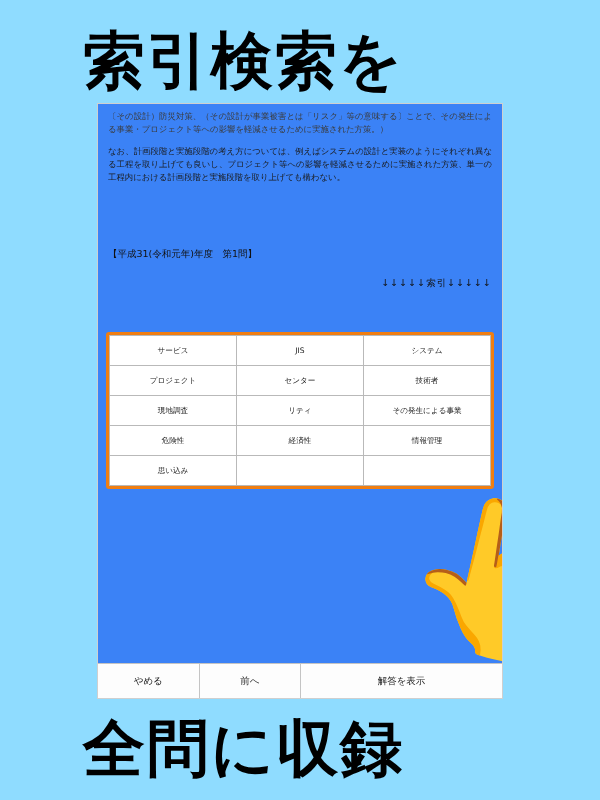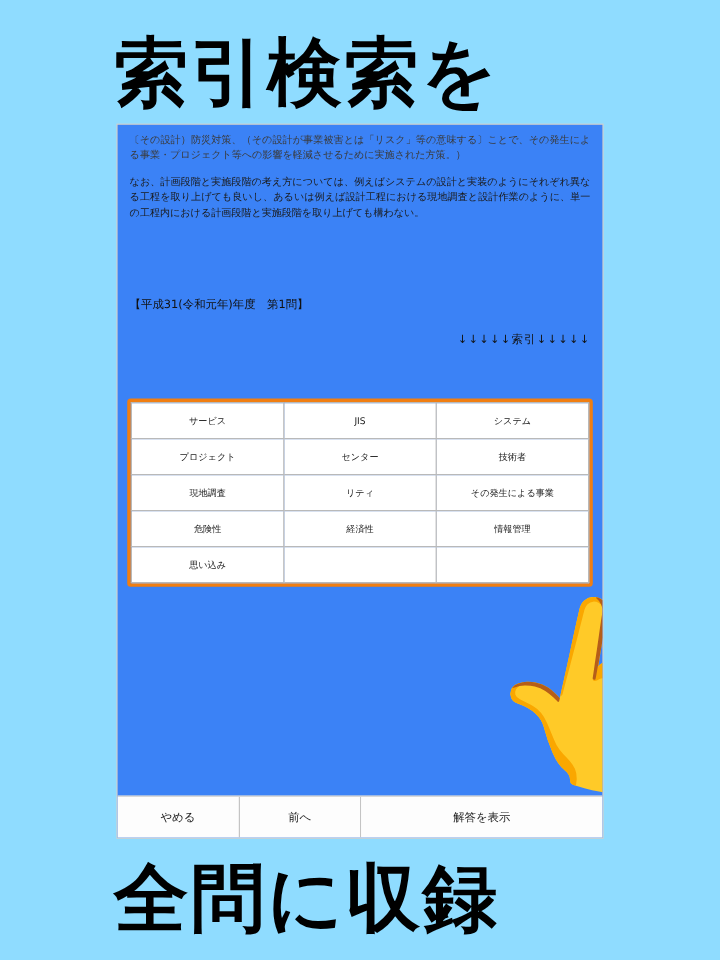--- a/index.html
+++ b/index.html
@@ -9,21 +9,21 @@
   body {
     width: 600px;
     height: 800px;
     background: #8fdcff;
     font-family: "Liberation Sans", sans-serif;
     overflow: hidden;
     position: relative;
   }
   .promo-top, .promo-bottom {
     position: absolute;
-    left: 12px;
+    left: 0;
     width: 487px;
     text-align: center;
     font-family: "DejaVu Sans", sans-serif;
     font-weight: bold;
     color: #000;
     letter-spacing: 2px;
     line-height: 1;
   }
   .promo-top {
     top: 30px;
@@ -134,21 +134,21 @@
 </style>
 </head>
 <body>
 
 <div class="promo-top">索引検索を</div>
 
 <div class="device">
 
   <div class="doc-body">
     <p class="first">〔その設計）防災対策、（その設計が事業被害とは「リスク」等の意味する〕ことで、その発生による事業・プロジェクト等への影響を軽減させるために実施された方策。）</p>
-    <p>なお、計画段階と実施段階の考え方については、例えばシステムの設計と実装のようにそれぞれ異なる工程を取り上げても良いし、あるいは例えば設計工程における現地調査と設計作業のように、単一の工程内における計画段階と実施段階を取り上げても構わない。</p>
+    <p>なお、計画段階と実施段階の考え方については、例えばシステムの設計と実装のようにそれぞれ異なる工程を取り上げても良いし、プロジェクト等への影響を軽減させるために実施された方策、単一の工程内における計画段階と実施段階を取り上げても構わない。</p>
   </div>
 
   <div class="q-title">【平成31(令和元年)年度　第1問】</div>
 
   <div class="index-marker">↓↓↓↓↓索引↓↓↓↓↓</div>
 
   <div class="choice-wrap">
     <table class="choices">
       <tbody>
         <tr>

